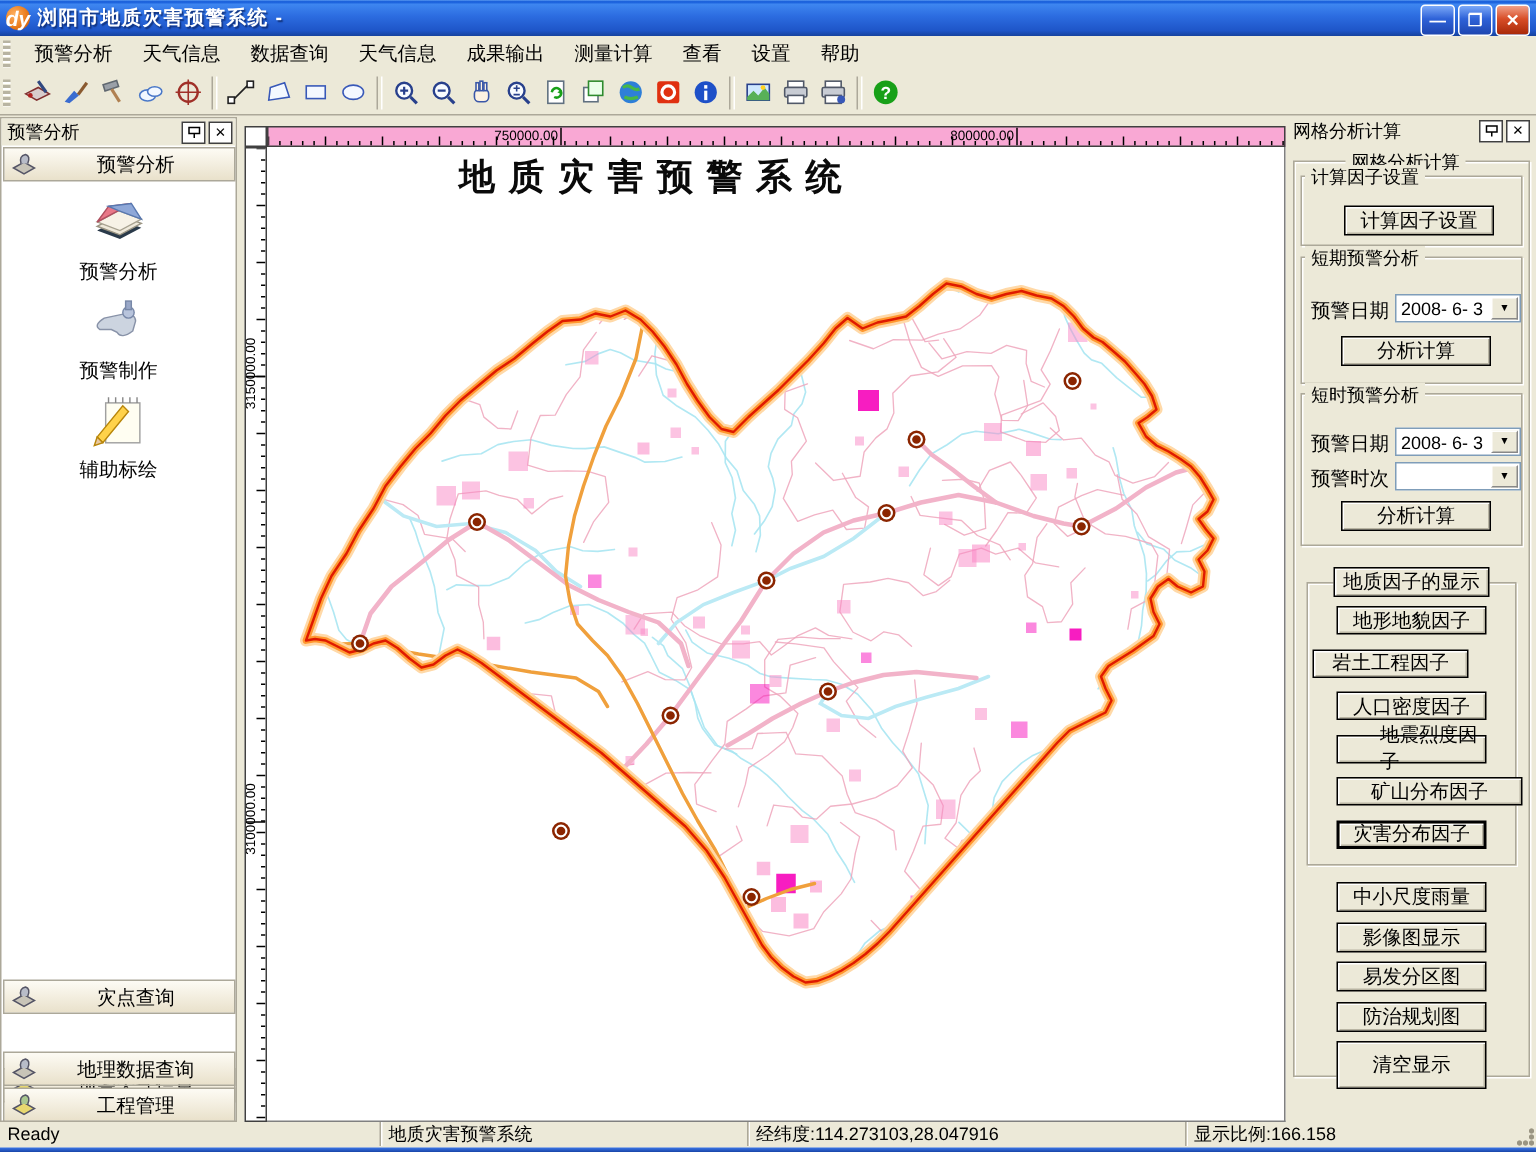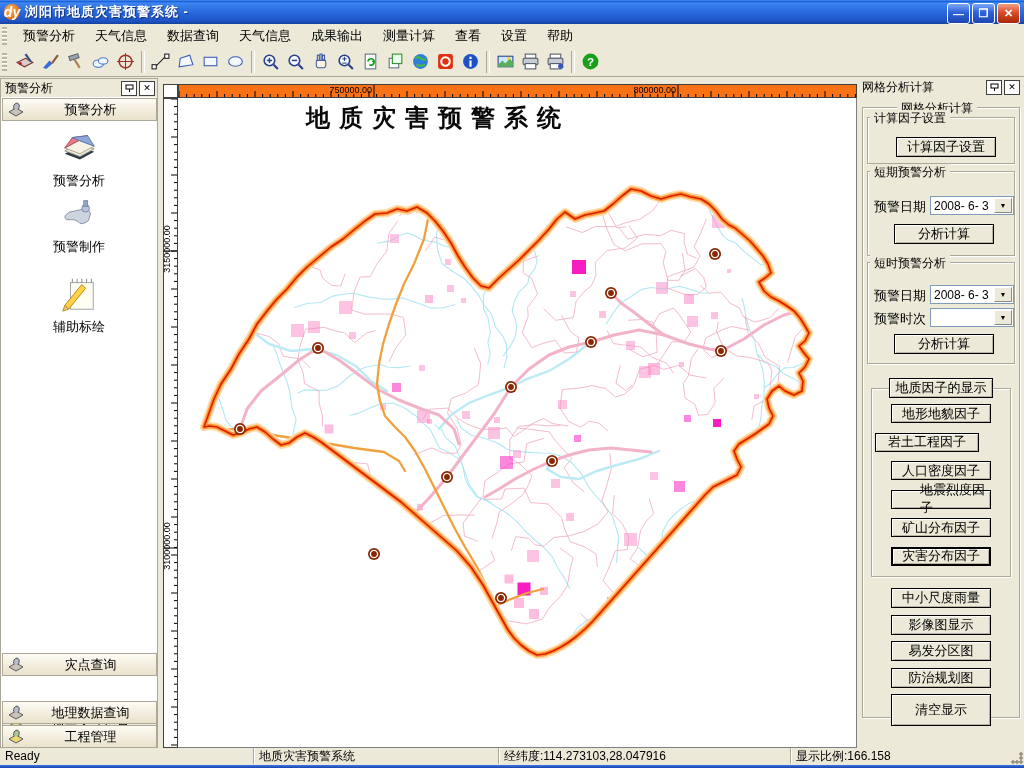--- a/index.html
+++ b/index.html
@@ -48,21 +48,21 @@
     background:
      radial-gradient(circle at 11px 11px,#9a9583 1.5px,transparent 2px),
      radial-gradient(circle at 7px 11px,#9a9583 1.5px,transparent 2px),
      radial-gradient(circle at 11px 7px,#9a9583 1.5px,transparent 2px),
      radial-gradient(circle at 3px 11px,#9a9583 1.5px,transparent 2px),
      radial-gradient(circle at 11px 3px,#9a9583 1.5px,transparent 2px);}
   #bottom-border{position:absolute;left:0;top:765px;width:1024px;height:3px;
     background:linear-gradient(180deg,#3C77E8,#1845A8);}
   
   #map-corner{position:absolute;left:163px;top:84px;width:15px;height:14px;background:#fff;border:1px solid #404040;box-sizing:border-box;}
-  #hruler{position:absolute;left:178px;top:84px;width:679px;height:14px;background:#f97316;border:1px solid #404040;box-sizing:border-box;}
+  #hruler{position:absolute;left:178px;top:84px;width:679px;height:14px;background:#f9a8d4;border:1px solid #404040;box-sizing:border-box;}
   #vruler{position:absolute;left:163px;top:98px;width:15px;height:650px;background:#fff;border:1px solid #404040;box-sizing:border-box;}
   #map-canvas{position:absolute;left:178px;top:98px;width:679px;height:650px;background:#fff;border-right:1px solid #808080;border-bottom:1px solid #808080;box-sizing:border-box;}
   #map-title{position:absolute;left:60px;top:4px;width:400px;text-align:center;
     font-family:"DejaVu Serif",serif;font-weight:bold;font-size:24px;letter-spacing:9px;color:#0a0a0a;}
   
   #right-panel{position:absolute;left:858px;top:78px;width:166px;height:670px;background:#ECE9D8;}
   .groupbox{position:absolute;border:1px solid #aca899;box-shadow:inset 1px 1px 0 #fff,1px 1px 0 #fff;box-sizing:border-box;}
   .group-label{position:absolute;top:-8px;background:#ECE9D8;padding:0 4px;font-size:12px;white-space:nowrap;}
   .xpbtn{position:absolute;background:#ECE9D8;border:1px solid #000;
     box-shadow:inset 1px 1px 0 #fff,inset -1px -1px 0 #b8b4a2;
@@ -289,21 +289,21 @@
           <div class="cap">预警分析</div>
         </div>
         <div class="big-item" style="top: 116px;">
           <span class="ic"><svg width="42" height="38" viewBox="0 0 42 40">
               <path d="M8 26 q-5 -3 3 -8 l14 -3 q8 0 8 5 l-2 7 q-8 6 -11 1 l-4 -2z" fill="#ccd4e0" stroke="#8892a8"></path>
               <circle cx="28" cy="14" r="4" fill="#b8c4dc" stroke="#7888a8"></circle>
               <rect x="26" y="6" width="4" height="6" fill="#9aa8c8" stroke="#7888a8"></rect>
             </svg></span>
           <div class="cap">预警制作</div>
         </div>
-        <div class="big-item" style="top: 196px;">
+        <div class="big-item" style="top: 182px;">
           <span class="ic"><svg width="42" height="38" viewBox="0 0 42 40">
               <rect x="12" y="8" width="24" height="28" fill="#fffef2" stroke="#a0a0a0"></rect>
               <line x1="14" y1="8" x2="14" y2="4" stroke="#888"></line>
               <line x1="19" y1="8" x2="19" y2="4" stroke="#888"></line>
               <line x1="24" y1="8" x2="24" y2="4" stroke="#888"></line>
               <line x1="29" y1="8" x2="29" y2="4" stroke="#888"></line>
               <line x1="34" y1="8" x2="34" y2="4" stroke="#888"></line>
               <polygon points="6,32 24,10 28,14 10,36" fill="#ffd24a" stroke="#b8860b"></polygon>
               <polygon points="6,32 10,36 4,38" fill="#e8c8a0" stroke="#b8860b"></polygon>
             </svg></span>
@@ -821,21 +821,21 @@
         <div class="xpbtn" style="left:26px;top:71px;width:100px;height:20px">分析计算</div>
       </div>
 
       <div class="groupbox" style="left:8px;top:280px;width:140px;height:189px"></div>
       <div class="xpbtn" style="left:26px;top:270px;width:104px;height:20px">地质因子的显示</div>
       <div id="factor-buttons">
           <div class="xpbtn" style="left: 28px; top: 296px; width: 100px; height: 19px;">地形地貌因子</div>
           <div class="xpbtn" style="left: 12px; top: 324.5px; width: 104px; height: 19px;">岩土工程因子</div>
           <div class="xpbtn" style="left: 28px; top: 353px; width: 100px; height: 19px;">人口密度因子</div>
           <div class="xpbtn" style="left: 28px; top: 381.5px; width: 100px; height: 19px; padding-left: 28px;">地震烈度因子</div>
-          <div class="xpbtn" style="left: 28px; top: 410px; width: 100px; height: 19px;">矿山分布因子</div>
+          <div class="xpbtn" style="left: 28px; top: 410px; width: 124px; height: 19px;">矿山分布因子</div>
           <div class="xpbtn active" style="left: 28px; top: 438.5px; width: 100px; height: 19px;">灾害分布因子</div>
         </div>
       <div id="bottom-buttons">
           <div class="xpbtn" style="left: 28px; top: 480px; width: 100px; height: 20px;">中小尺度雨量</div>
           <div class="xpbtn" style="left: 28px; top: 506.5px; width: 100px; height: 20px;">影像图显示</div>
           <div class="xpbtn" style="left: 28px; top: 533px; width: 100px; height: 20px;">易发分区图</div>
           <div class="xpbtn" style="left: 28px; top: 559.5px; width: 100px; height: 20px; font-family: Liberation Mono, monospace;">防治规划图</div>
           <div class="xpbtn" style="left: 28px; top: 586px; width: 100px; height: 32px;">清空显示</div>
         </div>
     </div>

